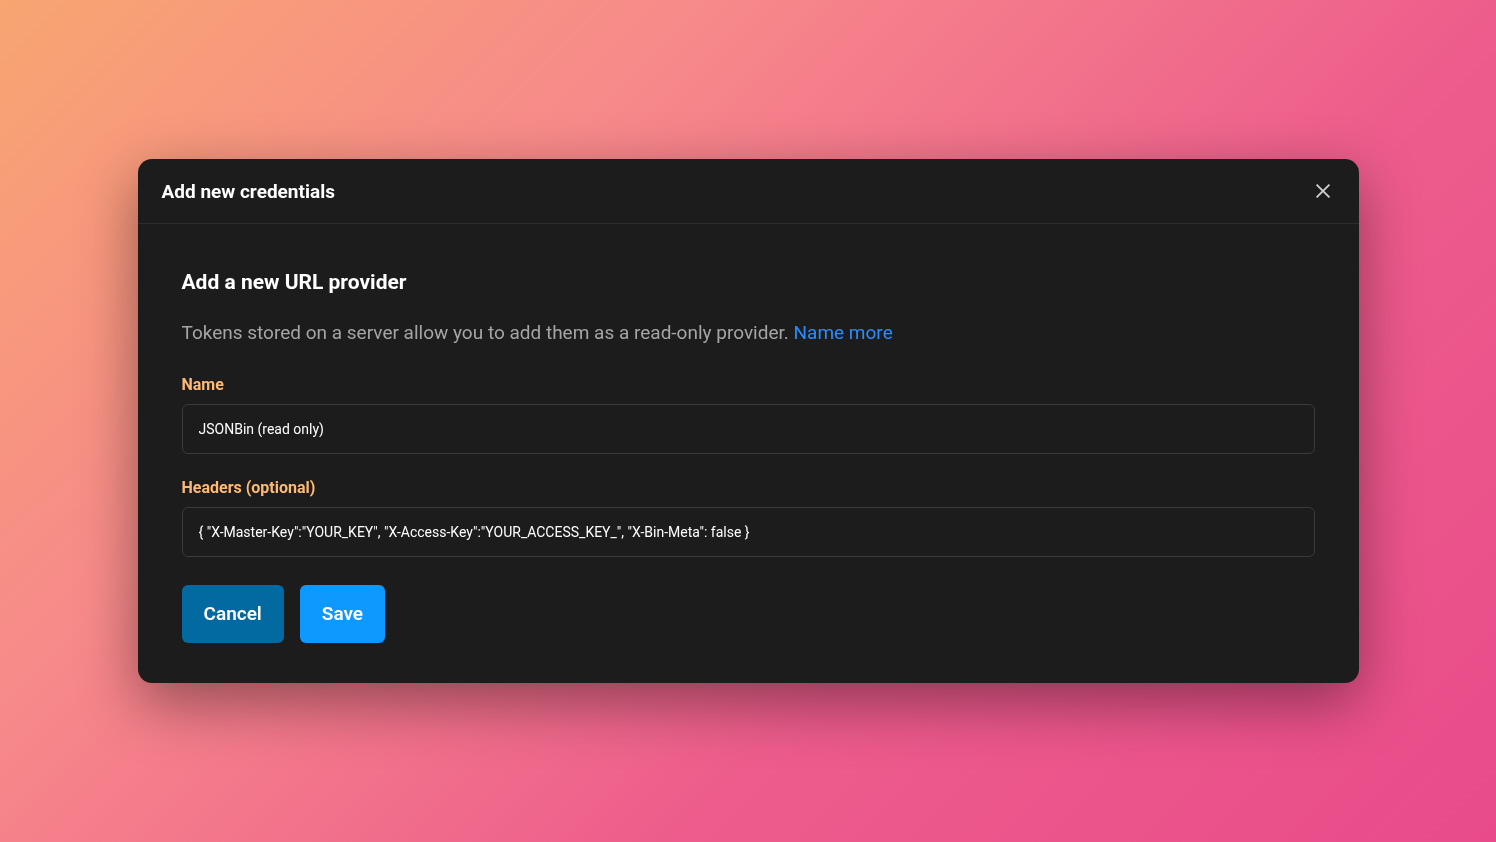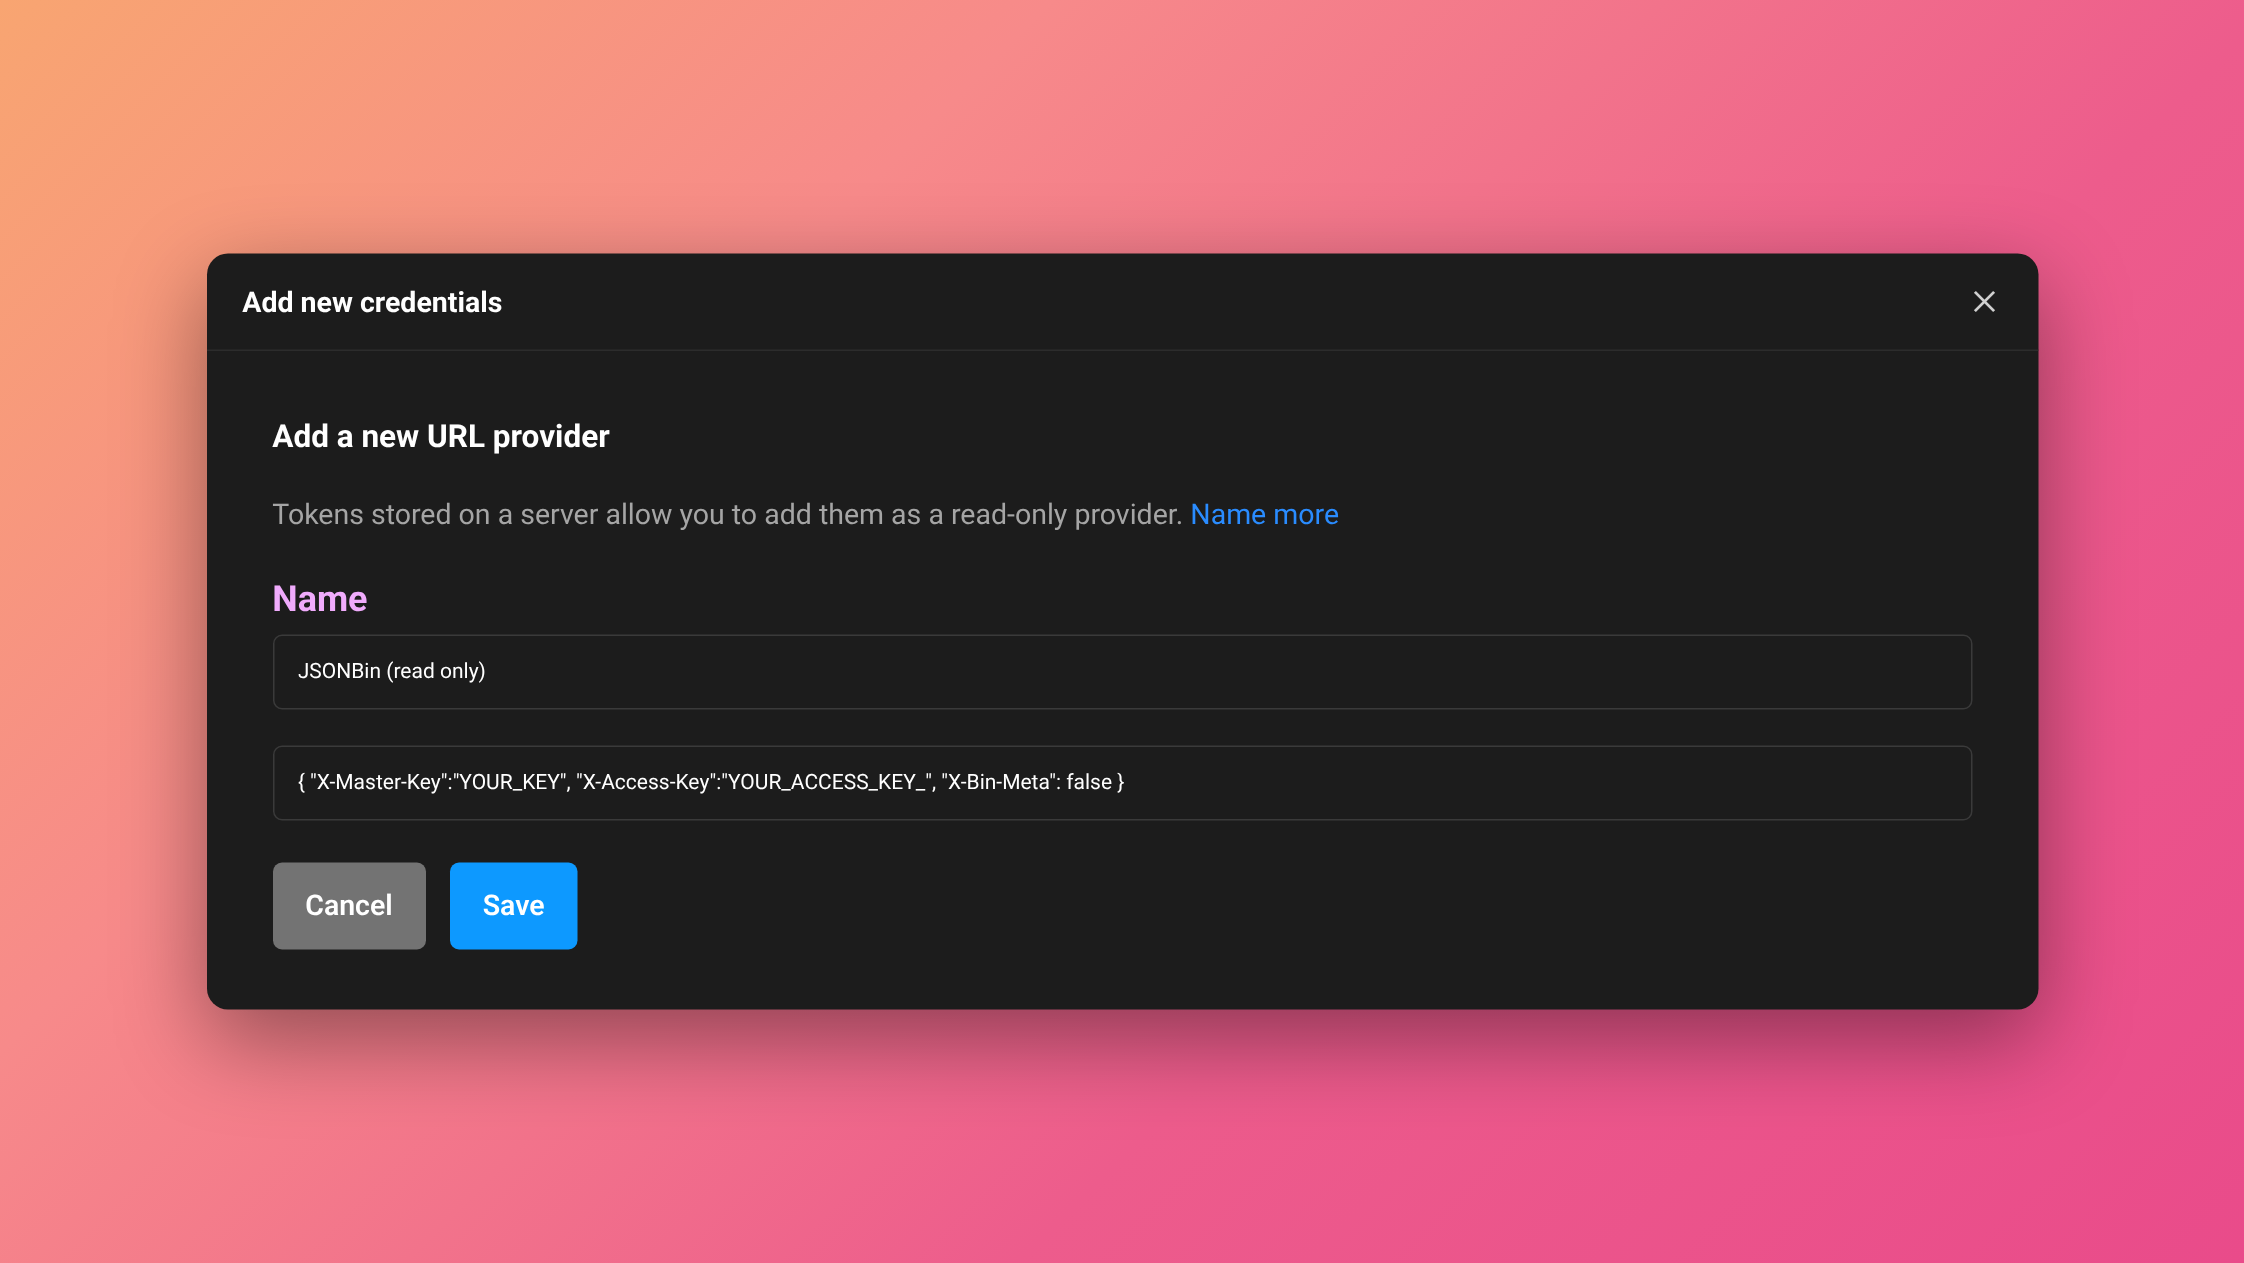--- a/index.html
+++ b/index.html
@@ -83,23 +83,23 @@
       color: #2a8cff;
       text-decoration: none;
       cursor: pointer;
     }
 
     .field-group {
       margin-bottom: 24px;
     }
 
     .field-label {
-      font-size: 24px;
+      font-size: 16px;
       font-weight: 700;
-      color: #f0abfc;
+      color: #fdba74;
       margin-bottom: 10px;
       display: block;
     }
 
     .field-input {
       width: 100%;
       height: 50px;
       background: #1c1c1c;
       border: 1px solid #3a3a3a;
       border-radius: 6px;
@@ -121,21 +121,21 @@
       padding: 0 22px;
       border: none;
       border-radius: 6px;
       font-size: 19px;
       font-weight: 600;
       cursor: pointer;
       font-family: inherit;
     }
 
     .btn-cancel {
-      background: #737373;
+      background: #0369a1;
       color: #ffffff;
     }
 
     .btn-save {
       background: #0d99ff;
       color: #ffffff;
     }
   </style>
 </head>
 <body>
@@ -156,20 +156,21 @@
     <div class="section-desc">
       <span>Tokens stored on a server allow you to add them as a read-only provider. </span><a class="read-more">Name more</a>
     </div>
 
     <div class="field-group">
       <label class="field-label">Name</label>
       <input type="text" class="field-input" value="JSONBin (read only)" style="">
     </div>
 
     <div class="field-group">
+      <label class="field-label">Headers (optional)</label>
       <input type="text" class="field-input" value="{ &quot;X-Master-Key&quot;:&quot;YOUR_KEY&quot;, &quot;X-Access-Key&quot;:&quot;YOUR_ACCESS_KEY_&quot;, &quot;X-Bin-Meta&quot;: false }" style="">
     </div>
 
     <div class="field-group">
     </div>
 
     <div class="button-row">
       <button class="btn btn-cancel">Cancel</button>
       <button class="btn btn-save">Save</button>
     </div>

